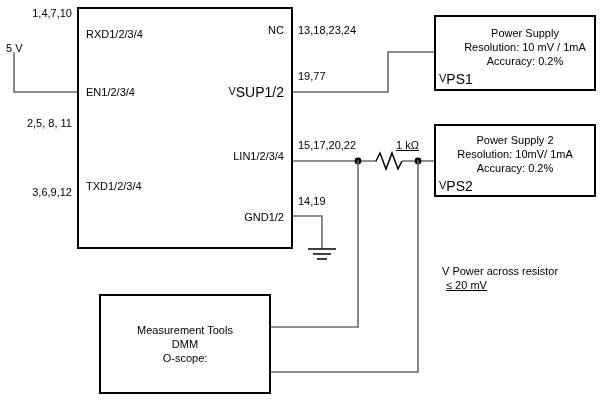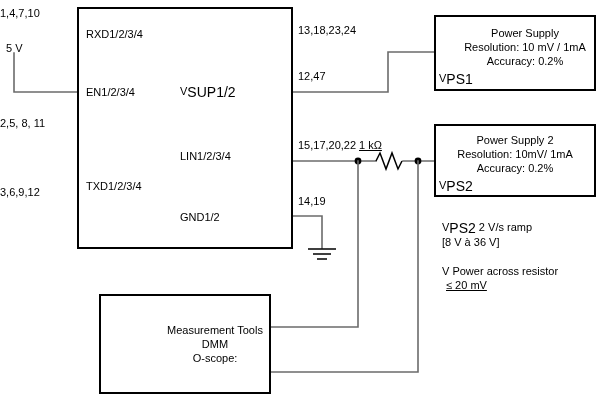--- a/index.html
+++ b/index.html
@@ -54,22 +54,22 @@
     stroke-linecap: butt;
   }
   .lbl {
     position: absolute;
     font-family: "Liberation Sans", sans-serif;
     font-size: 11px;
     color: #000000;
     white-space: nowrap;
     line-height: 13px;
   }
-  .lbl.r { }
-  .lbl.c { text-align: left; text-decoration: underline; }
+  .lbl.r { text-align: right; }
+  .lbl.c { text-align: right; text-decoration: underline; }
   .sub {
     font-size: 14px;
     vertical-align: -2px;
   }
   .boxtext {
     position: absolute;
     text-align: center;
     font-family: "Liberation Sans", sans-serif;
     font-size: 11px;
     color: #000000;
@@ -126,31 +126,32 @@
   <div class="lbl" style="left:6px; top:42px;">5 V</div>
 
   <div class="lbl r" style="left:0px; top:7px; width:72px;">1,4,7,10</div>
   <div class="lbl r" style="left:0px; top:117px; width:72px;">2,5, 8, 11</div>
   <div class="lbl r" style="left:0px; top:186px; width:72px;">3,6,9,12</div>
 
   <div class="lbl" style="left:86px; top:28px;">RXD1/2/3/4</div>
   <div class="lbl" style="left:86px; top:86px;">EN1/2/3/4</div>
   <div class="lbl" style="left:86px; top:180px;">TXD1/2/3/4</div>
 
+  <div class="lbl r" style="left:180px; top:24px; width:104px;">NC</div>
 
   <div class="lbl r" style="left:180px; top:85px; width:104px;">
     <span>V</span><span class="sub">SUP1/2</span>
   </div>
 
   <div class="lbl r" style="left:180px; top:150px; width:104px;">LIN1/2/3/4</div>
 
   <div class="lbl r" style="left:180px; top:211px; width:104px;">GND1/2</div>
 
   <div class="lbl" style="left:298px; top:24px;">13,18,23,24</div>
-  <div class="lbl" style="left:298px; top:70px;">12,47</div>
+  <div class="lbl" style="left:298px; top:70px;">19,77</div>
   <div class="lbl" style="left:298px; top:139px;">15,17,20,22</div>
   <div class="lbl" style="left:298px; top:195px;">14,19</div>
 
   <div class="lbl c" style="left:359px; top:139px; width:60px;">1 kΩ</div>
 
   <div class="boxtext" style="left:437px; top:26px; width:176px;">
     <div>Power Supply</div>
     <div>Resolution: 10 mV / 1mA</div>
     <div>Accuracy: 0.2%</div>
   </div>
@@ -160,31 +161,25 @@
 
   <div class="boxtext" style="left:437px; top:133px; width:156px;">
     <div>Power Supply 2</div>
     <div>Resolution: 10mV/ 1mA</div>
     <div>Accuracy: 0.2%</div>
   </div>
   <div class="lbl" style="left:439px; top:179px;">
     <span>V</span><span class="sub">PS2</span>
   </div>
 
-  <div class="boxtext" style="left:102px; top:323px; width:166px;padding-left:30px;">
+  <div class="boxtext" style="left:102px; top:323px; width:166px;">
     <div>Measurement Tools</div>
     <div>DMM</div>
     <div>O-scope:</div>
   </div>
 
-  <div class="note" style="left:442px; top:220px;">
-    <div>
-      <span>V</span><span class="sub">PS2</span><span> 2 V/s ramp</span>
-    </div>
-    <div>[8 V  à 36 V]</div>
-  </div>
 
   <div class="note" style="left:442px; top:264px;">
     <div>V Power across resistor</div>
     <div class="uline" style="margin-left:4px; display:inline-block;">≤ 20 mV</div>
   </div>
 
 </div>
 
 </body></html>

